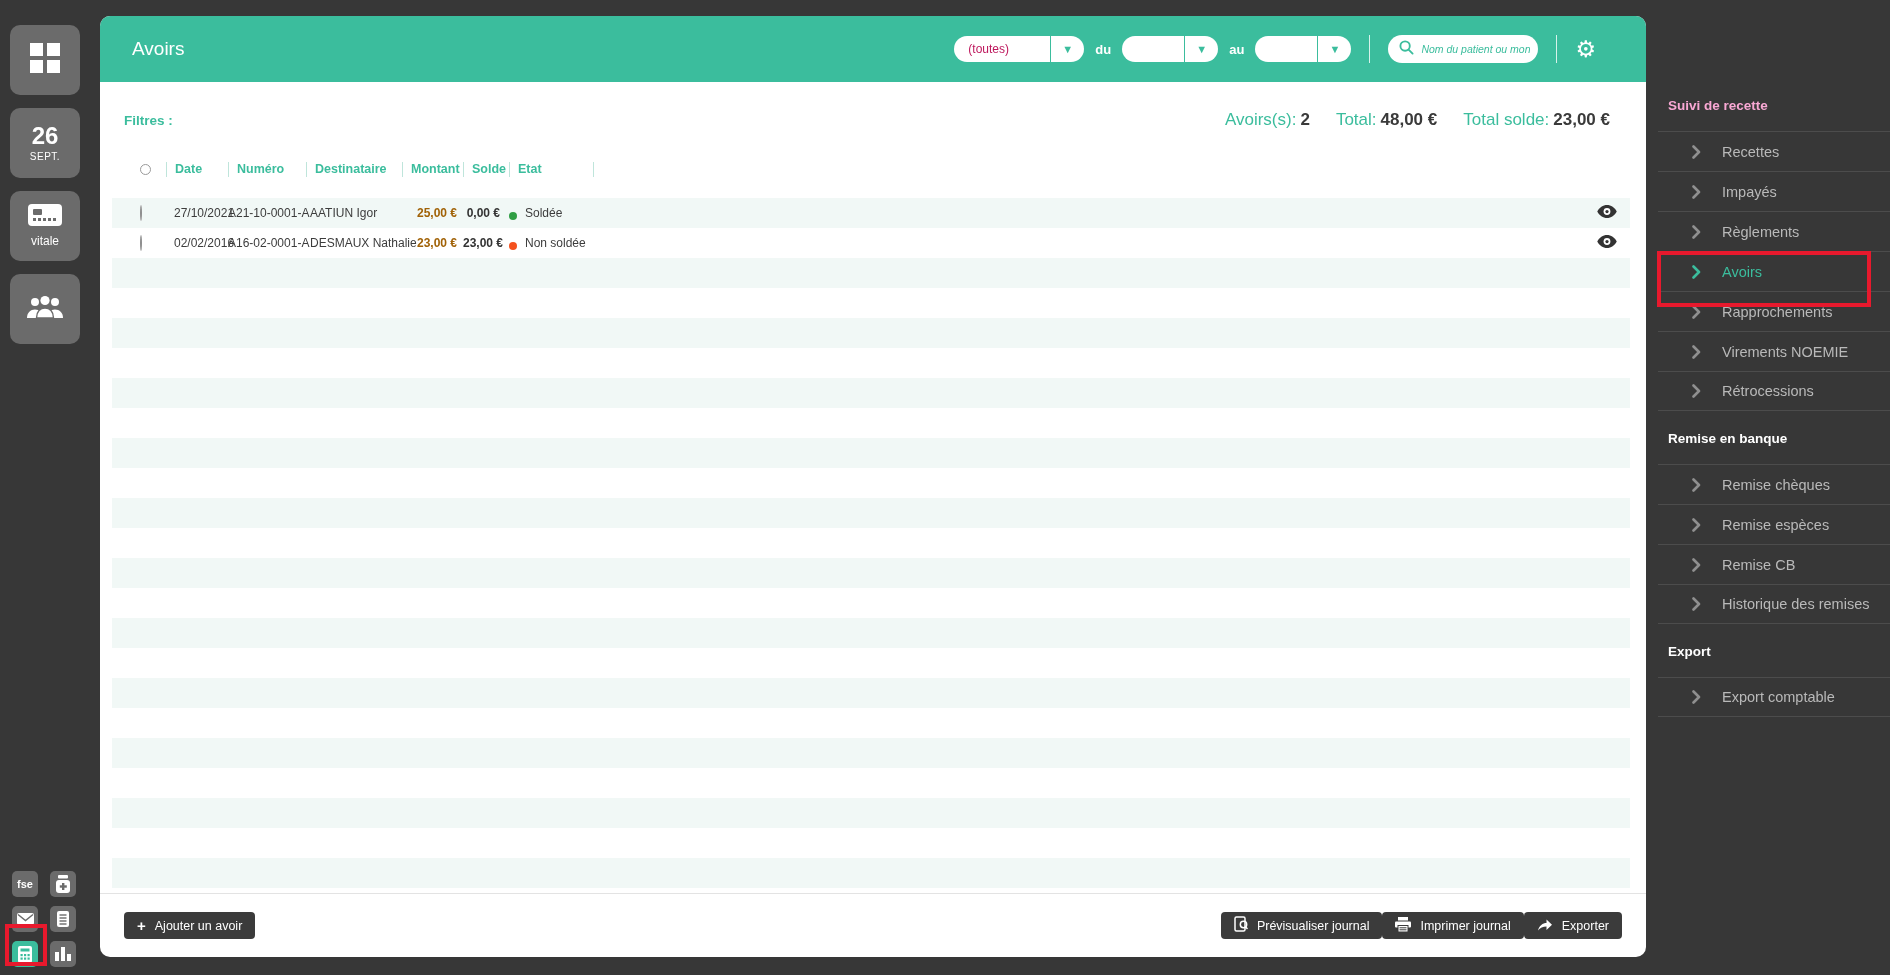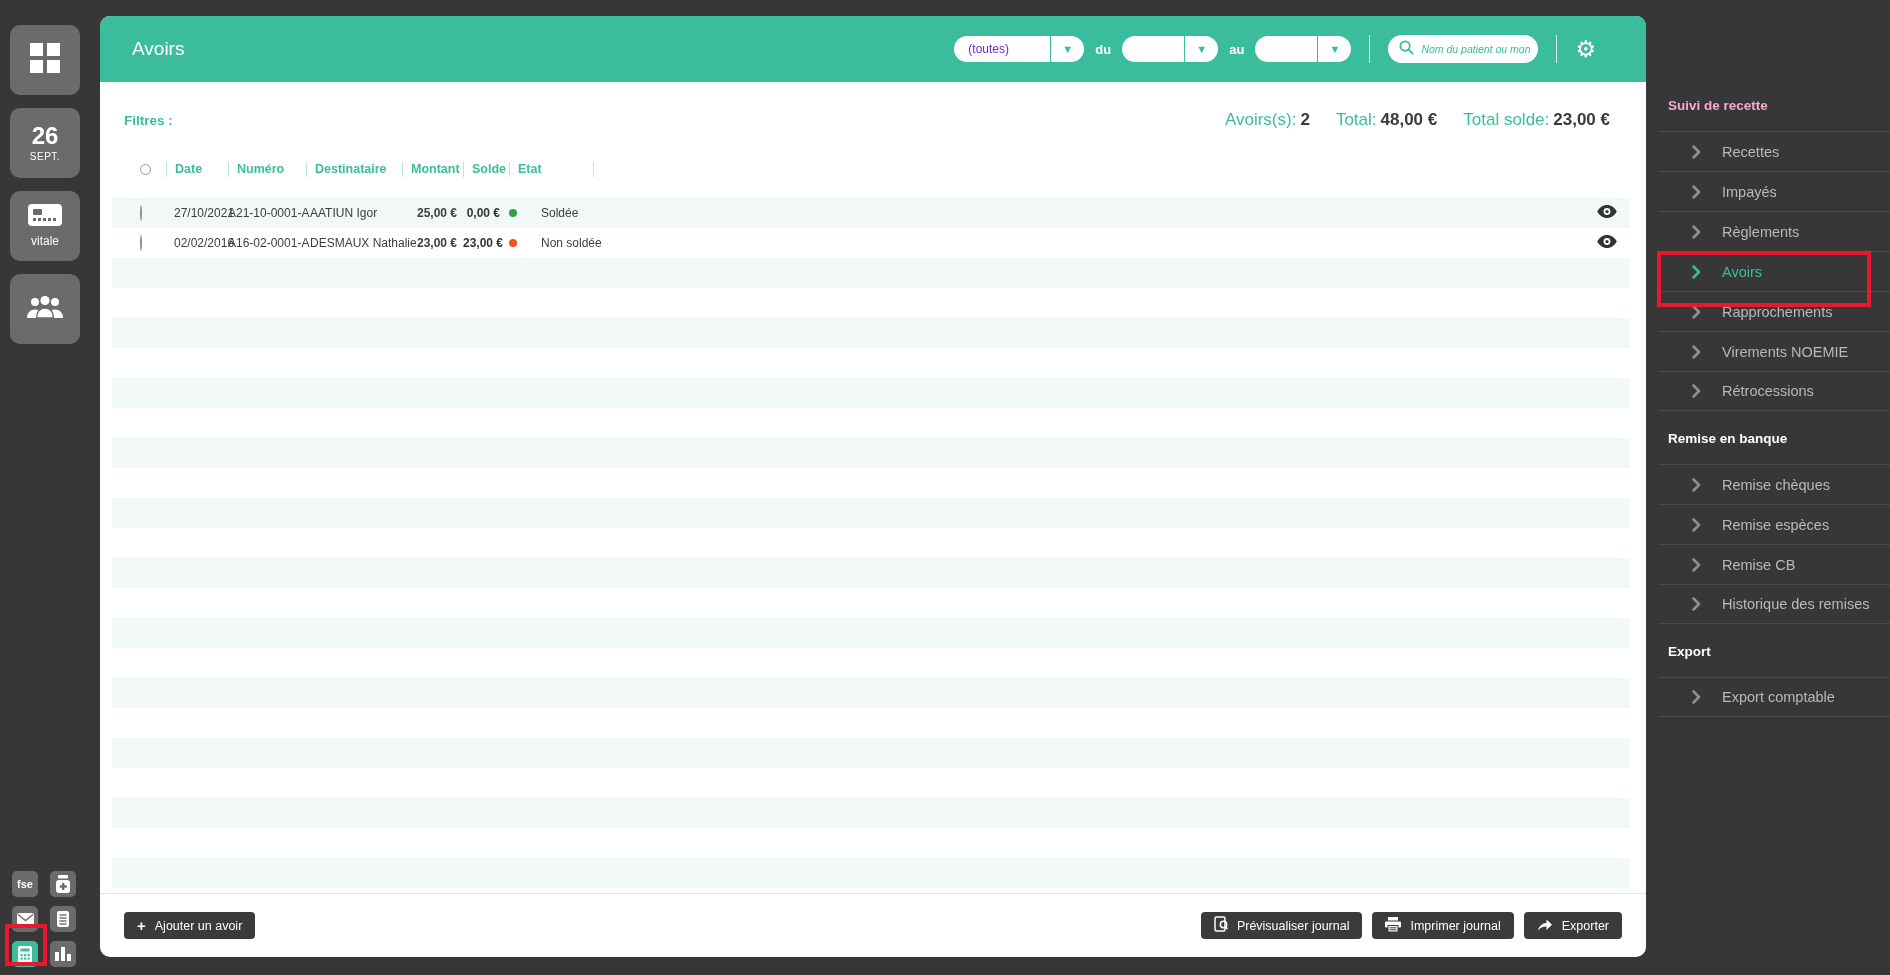--- a/index.html
+++ b/index.html
@@ -36,21 +36,21 @@
     background:#fff; border-radius:10px; overflow:hidden;
     display:flex; flex-direction:column;
   }
   .panel-head {
     height:66px; background:#3bbd9d; flex:0 0 66px;
     display:flex; align-items:center; padding:0 50px 0 32px;
   }
   .panel-title { color:#fff; font-size:19px; }
   .head-controls { margin-left:auto; display:flex; align-items:center; gap:11px; }
   .pill { background:#fff; height:26px; border-radius:13px; display:flex; align-items:stretch; overflow:hidden; cursor:pointer; }
-  .pill-val { font-size:12px; color:#6d28d9; display:flex; align-items:center; padding:0 10px 0 14px; }
+  .pill-val { font-size:12px; color:#be185d; display:flex; align-items:center; padding:0 10px 0 14px; }
   .pill-toutes .pill-val { width:96px; }
   .pill-date  .pill-val { width:62px; }
   .pill-caret {
     width:34px; display:flex; align-items:center; justify-content:center;
     color:#3bbd9d; font-size:11px; border-left:1px solid #3bbd9d;
   }
   .head-label { color:#fff; font-size:13px; font-weight:bold; }
   .head-sep { width:1px; height:28px; background:rgba(255,255,255,.8); margin:0 7px; }
   .search-pill {
     width:150px; height:28px; border-radius:14px; background:#fff;
@@ -85,44 +85,44 @@
   .hcell { display:flex; align-items:center; gap:8px; white-space:nowrap; height:16px; }
   .hsep { width:1px; height:15px; background:#bfe5db; flex:0 0 1px; }
   .hcircle { width:11px; height:11px; border:1.5px solid #9a9a9a; border-radius:50%; margin-left:28px; cursor:pointer; }
 
   .row { height:30px; margin:0 16px 0 12px; font-size:12px; color:#3c3c3c; cursor:pointer; }
   .row-odd { background:#f1f8f6; }
   .rcircle { width:11px; height:11px; border:1.5px solid #8f8f8f; border-radius:50%; margin-left:28px; background:#fff; cursor:pointer; }
   .cell { white-space:nowrap; }
   .c-date { padding-left:8px; }
   .c-dest { padding-left:4px; }
-  .c-amount { font-weight:bold; text-align:right; padding-right:6px; color:#404040; }
+  .c-amount { font-weight:bold; text-align:right; padding-right:6px; color:#a16207; }
   .c-solde  { font-weight:bold; text-align:right; padding-right:9px; color:#333; }
-  .c-etat { display:flex; align-items:center; gap:24px; }
+  .c-etat { display:flex; align-items:flex-end; gap:8px; }
   .dot { width:8px; height:8px; border-radius:50%; flex:0 0 8px; }
   .c-eye { display:flex; justify-content:center; cursor:pointer; }
 
   .filler {
     flex:1 1 auto; margin:0 16px 0 12px;
     background:repeating-linear-gradient(to bottom,#f1f8f6 0 30px,#ffffff 30px 60px);
   }
 
   
   .foot {
     flex:0 0 64px; border-top:1px solid #e3e3e3;
     display:flex; align-items:center; padding:0 24px;
   }
   .btn-dark {
     background:#3b3b3b; color:#fff; border:none; border-radius:4px;
     height:27px; padding:0 13px; font-size:12.5px;
     font-family:"Liberation Sans", sans-serif;
     display:flex; align-items:center; gap:9px; cursor:pointer; white-space:nowrap;
   }
   .btn-plus { font-size:15px; font-weight:bold; line-height:1; }
-  .foot-right { margin-left:auto; display:flex; gap:10px; }
+  .foot-right { margin-left:auto; display:flex; }
 
   
   .right-rail { position:absolute; left:1658px; top:0; width:232px; height:100%; background:#373737; padding-top:98px; }
   .side-title { font-weight:bold; font-size:13.5px; padding:0 8px 18px 10px; color:#fff; }
   .side-title.accent { color:#f9a8d4; }
   .side-section-gap { padding-top:20px; }
   .side-item {
     height:40px; display:flex; align-items:center; gap:21px; padding-left:34px;
     border-top:1px solid #4c4c4c; color:#b9b9b9; font-size:14.5px; cursor:pointer;
   }

